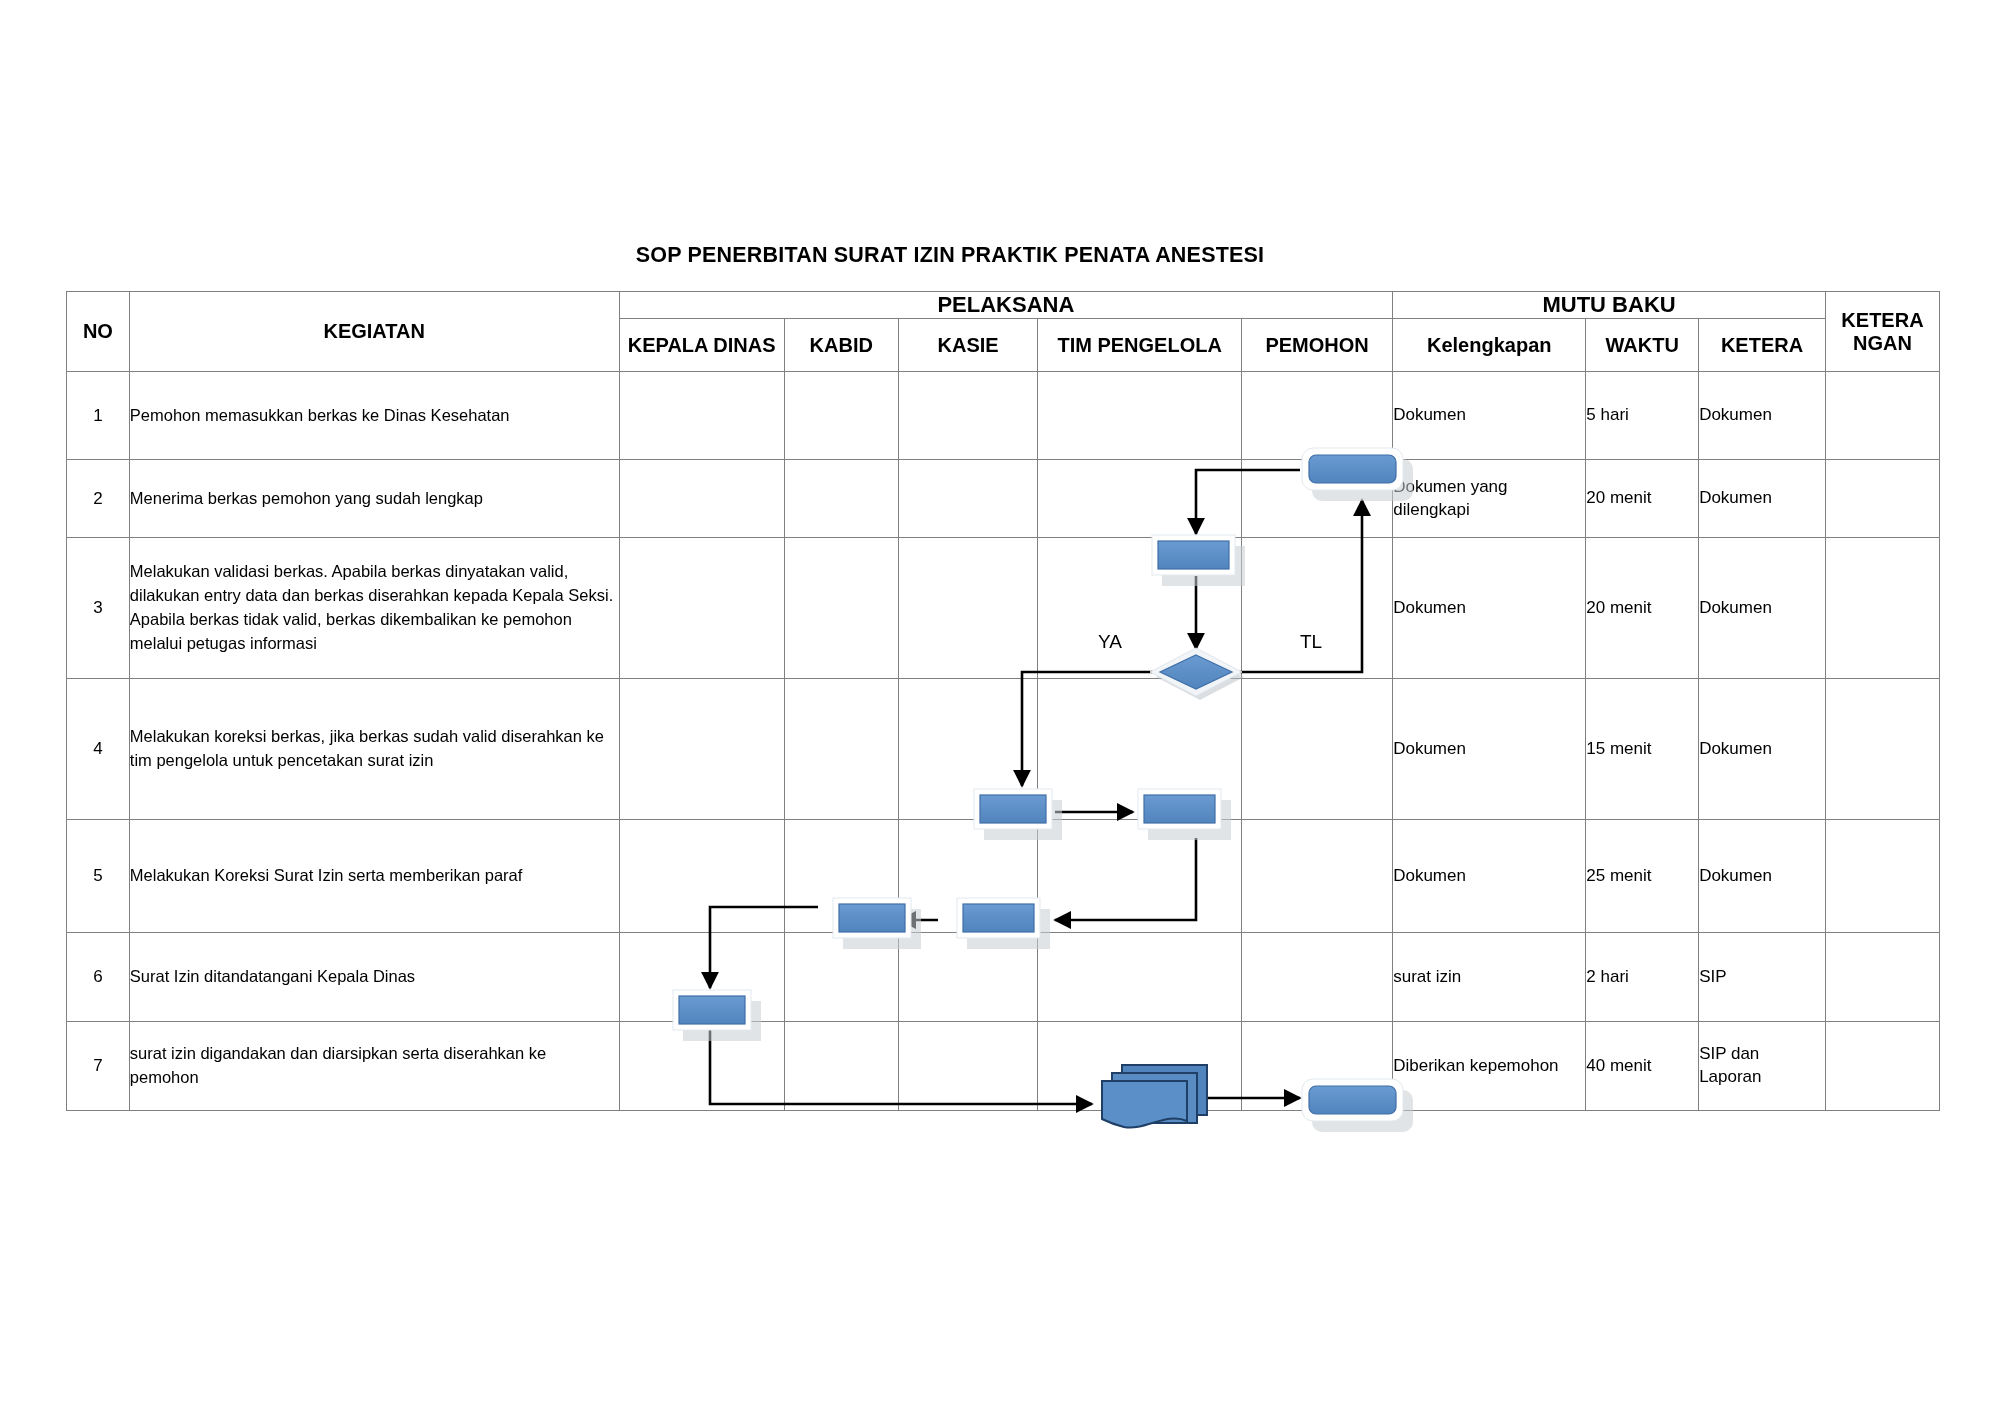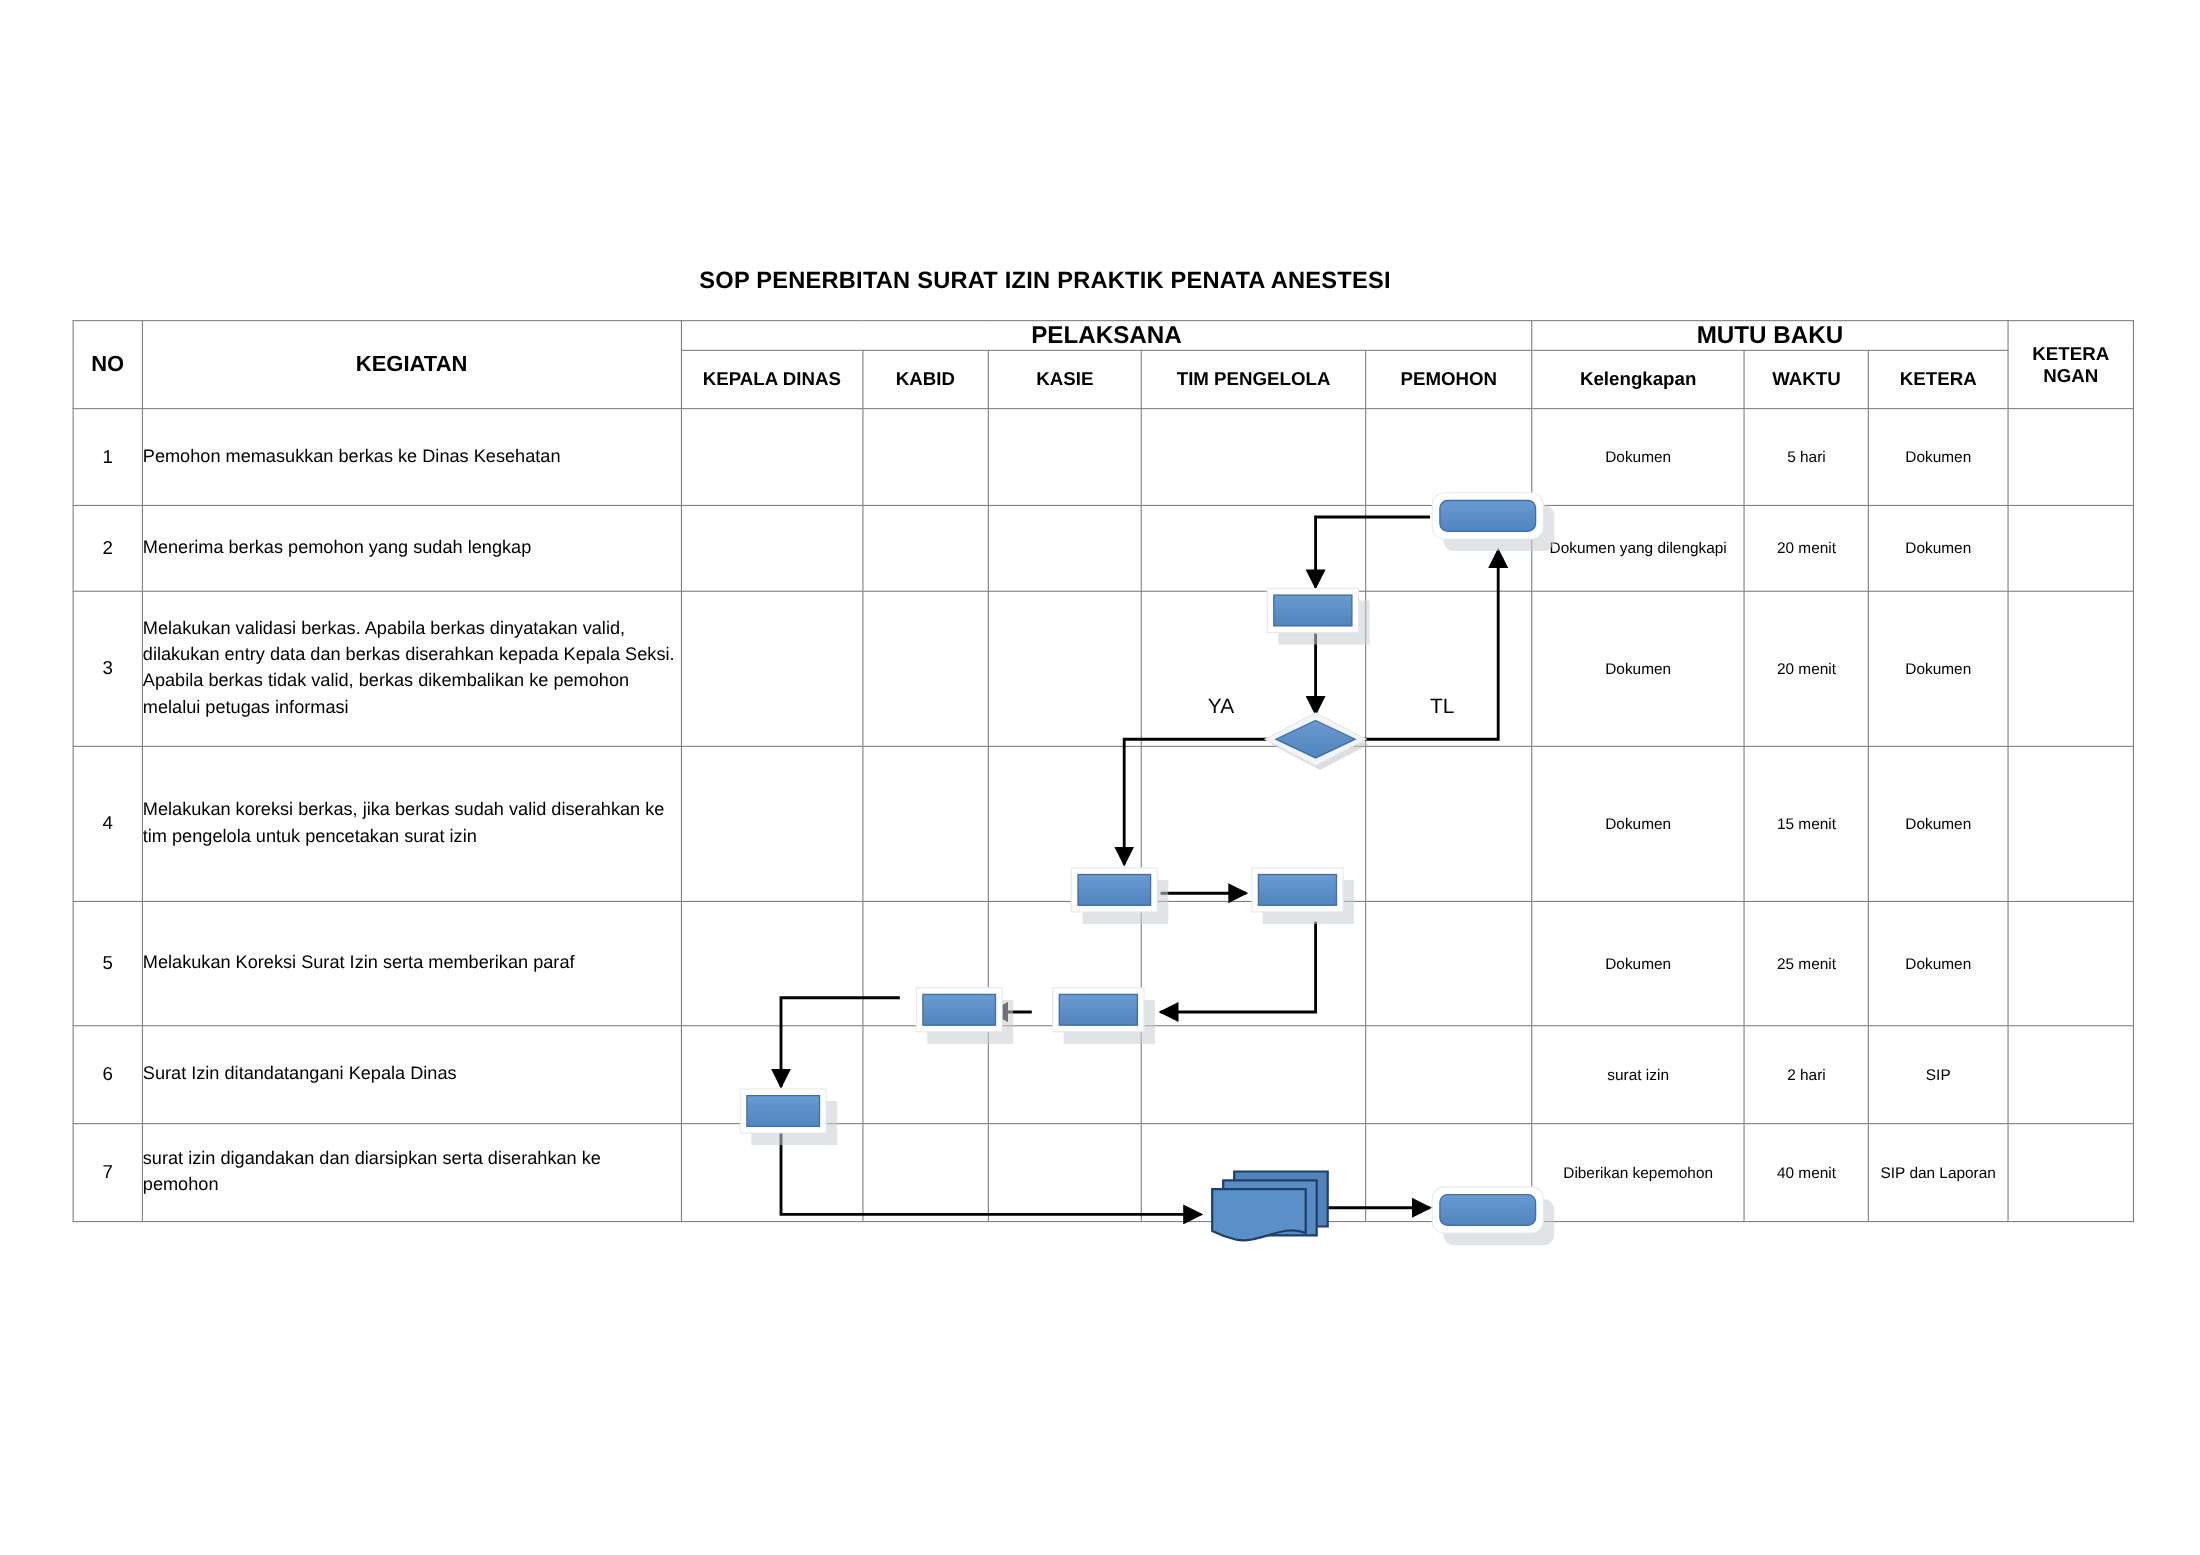--- a/index.html
+++ b/index.html
@@ -42,36 +42,36 @@
     border: 1px solid #808080;
     padding: 0;
     vertical-align: middle;
     font-weight: normal;
   }
   #sop-table .hdr {
     font-weight: bold;
   }
   .h-big   { font-size: 22px; }
   .h-mid   { font-size: 20px; }
-  .h-small { font-size: 17px; }
+  .h-small { font-size: 20px; }
 
   .cell-no {
     text-align: center;
     font-size: 17px;
   }
   .cell-act {
     font-size: 16.5px;
     line-height: 1.45;
     padding: 6px 14px 6px 14px;
     text-align: left;
     margin-left: 12px;
   }
   .cell-mb {
-    text-align: center;
-    font-size: 14px;
+    text-align: left;
+    font-size: 17px;
     line-height: 1.35;
     padding: 4px 4px;
   }
   .lane { position: relative; }
 
   
   #flow-overlay {
     position: absolute;
     left: 0; top: 0;
     width: 2000px; height: 1414px;

